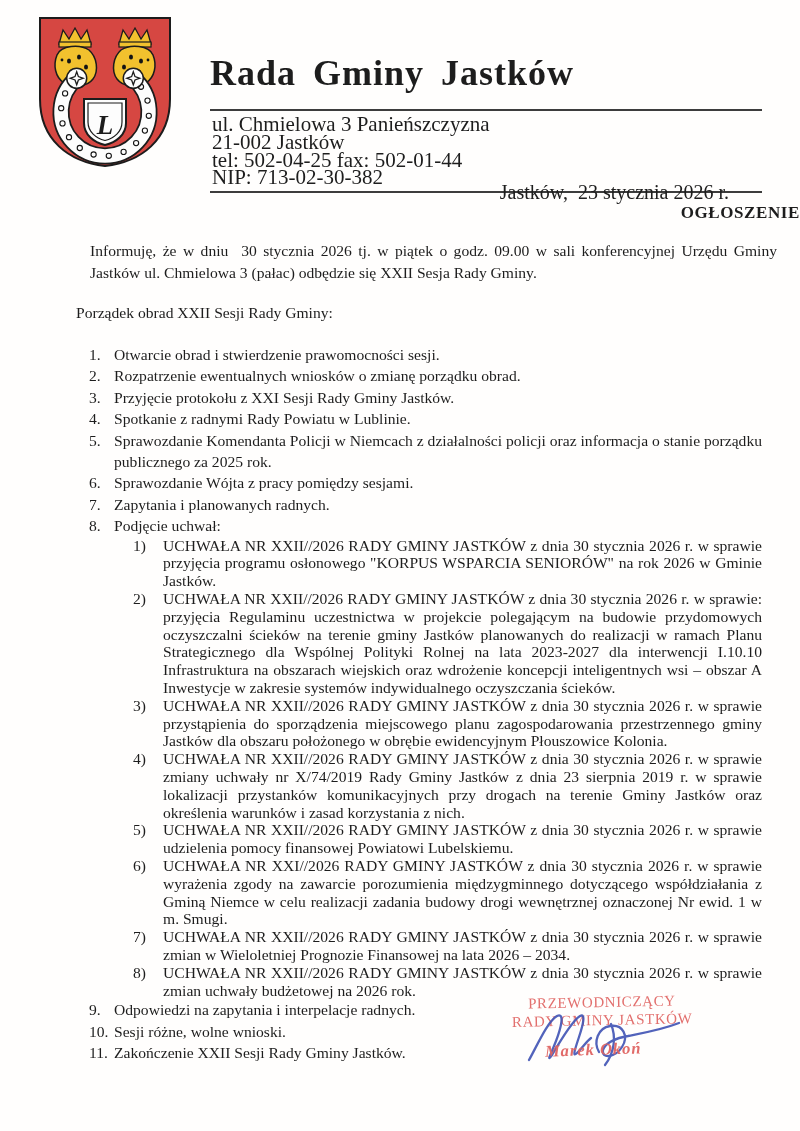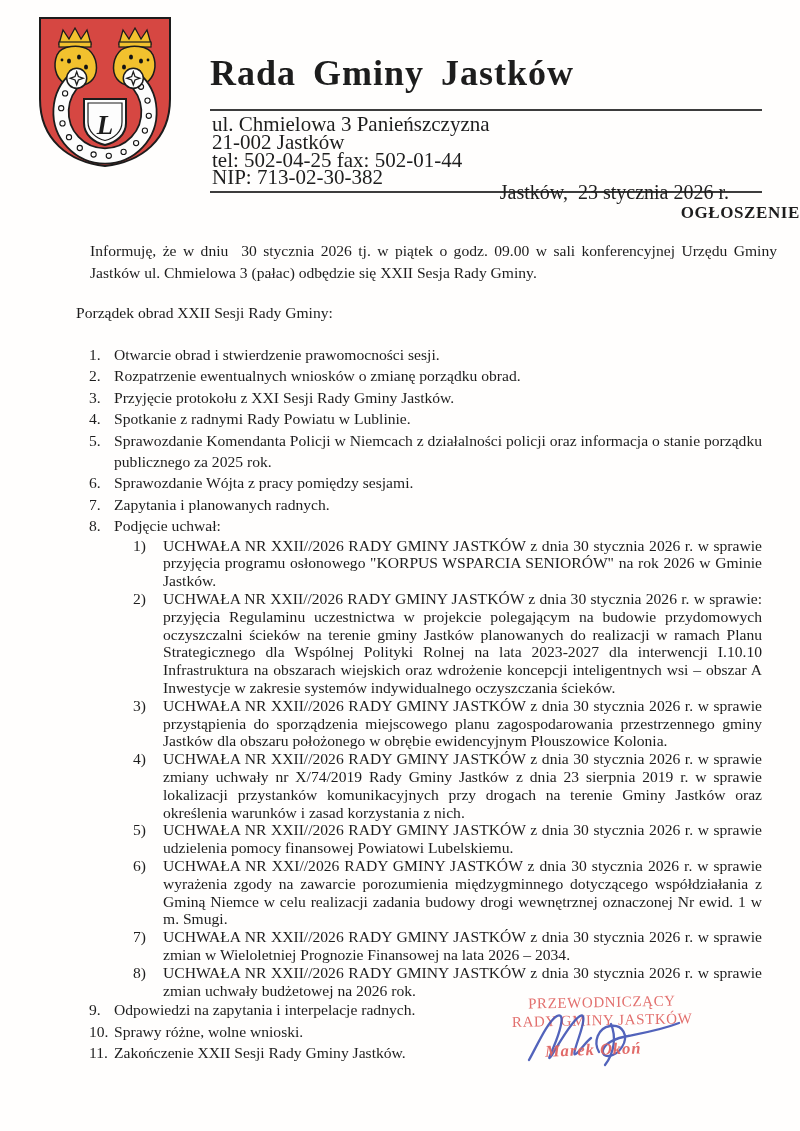--- a/index.html
+++ b/index.html
@@ -176,21 +176,21 @@
       <div class="subitem">
         <span class="snum">8)</span>
         <span class="stxt">UCHWAŁA NR XXII//2026 RADY GMINY JASTKÓW z dnia 30 stycznia 2026 r. w sprawie zmian uchwały budżetowej na 2026 rok.</span>
       </div>
       <div class="item">
         <span class="num">9.</span>
         <span class="txt">Odpowiedzi na zapytania i interpelacje radnych.</span>
       </div>
       <div class="item">
         <span class="num">10.</span>
-        <span class="txt">Sprawy różne, wolne wnioski.</span>
+        <span class="txt">Sesji różne, wolne wnioski.</span>
       </div>
       <div class="item">
         <span class="num">11.</span>
         <span class="txt">Zakończenie XXII Sesji Rady Gminy Jastków.</span>
       </div>
     </div>
 
   <div class="signature-block">
     <div class="stamp">
       <div>PRZEWODNICZĄCY</div>

